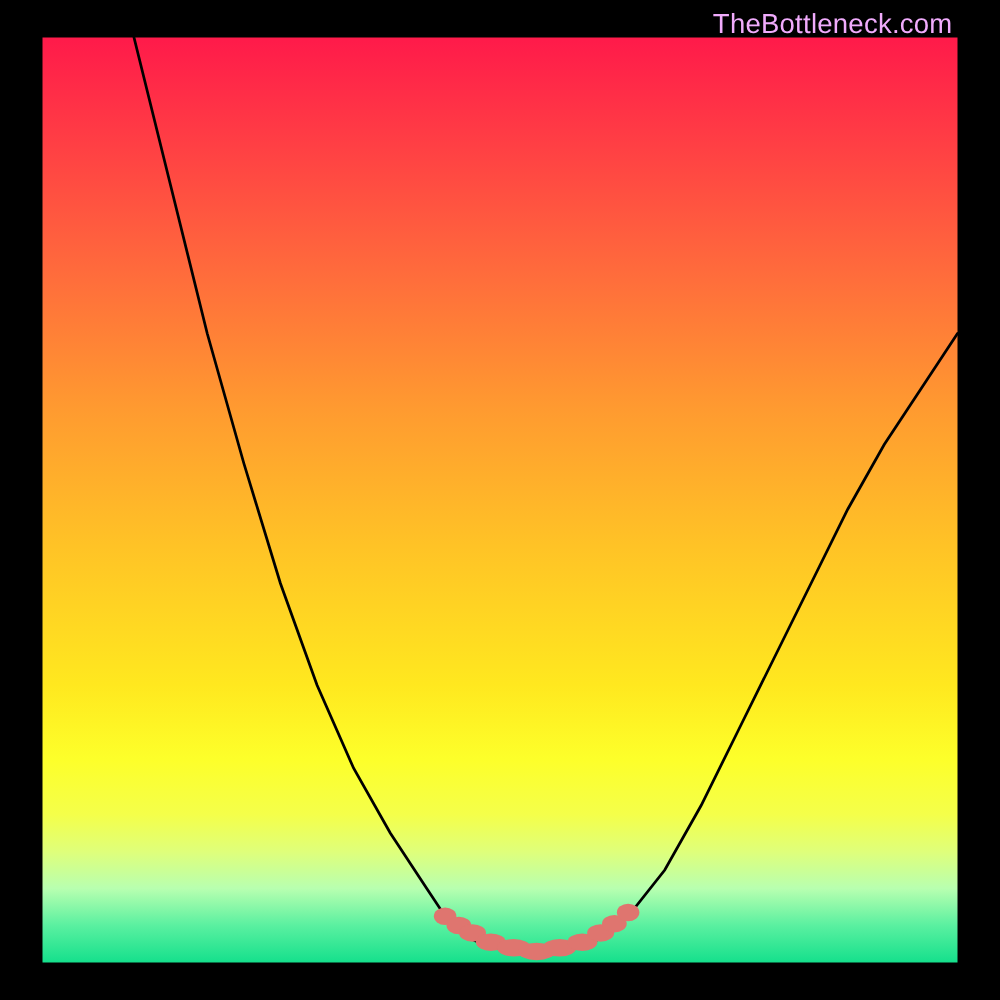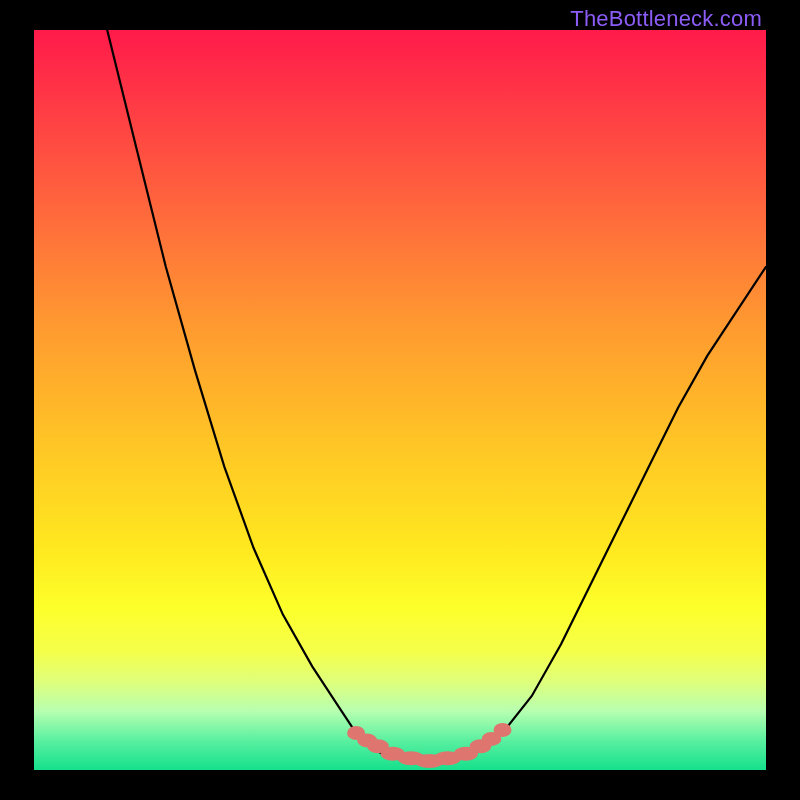--- a/index.html
+++ b/index.html
@@ -30,21 +30,21 @@
       #5af0a0 96%,
       #15e08c 100%);
   }
   .watermark {
     position: absolute;
     top: 6px;
     right: 38px;
     font-family: Arial, Helvetica, sans-serif;
     font-size: 22px;
     font-weight: 500;
-    color: #8b5cf6;
+    color: #f0abfc;
     letter-spacing: 0.2px;
   }
   svg.plot {
     position: absolute;
     left: 34px;
     top: 30px;
     width: 732px;
     height: 740px;
     overflow: visible;
   }

